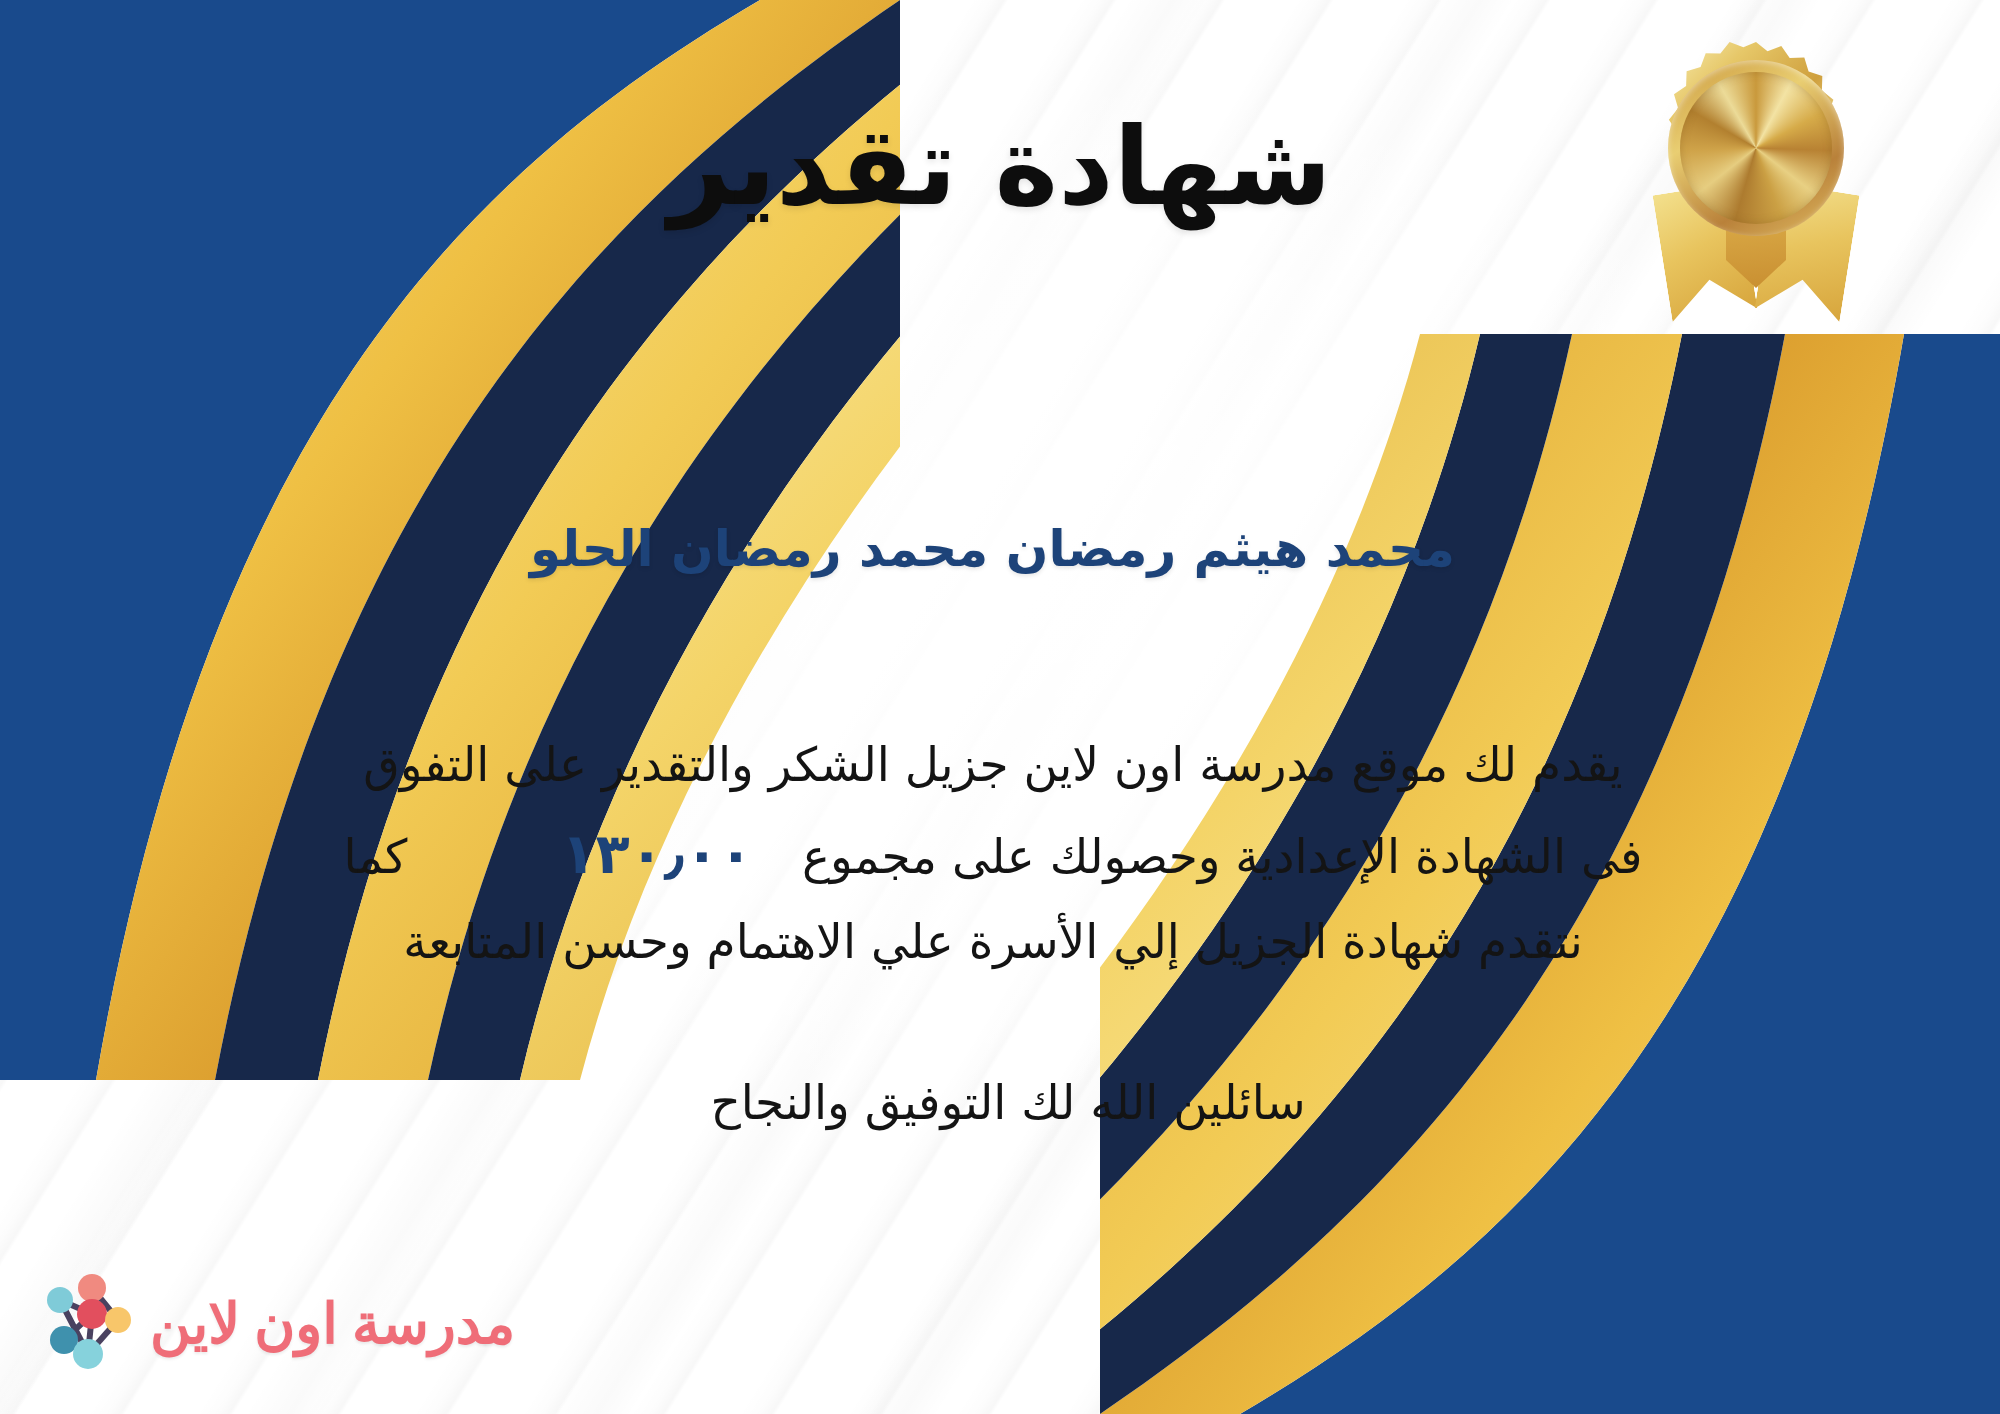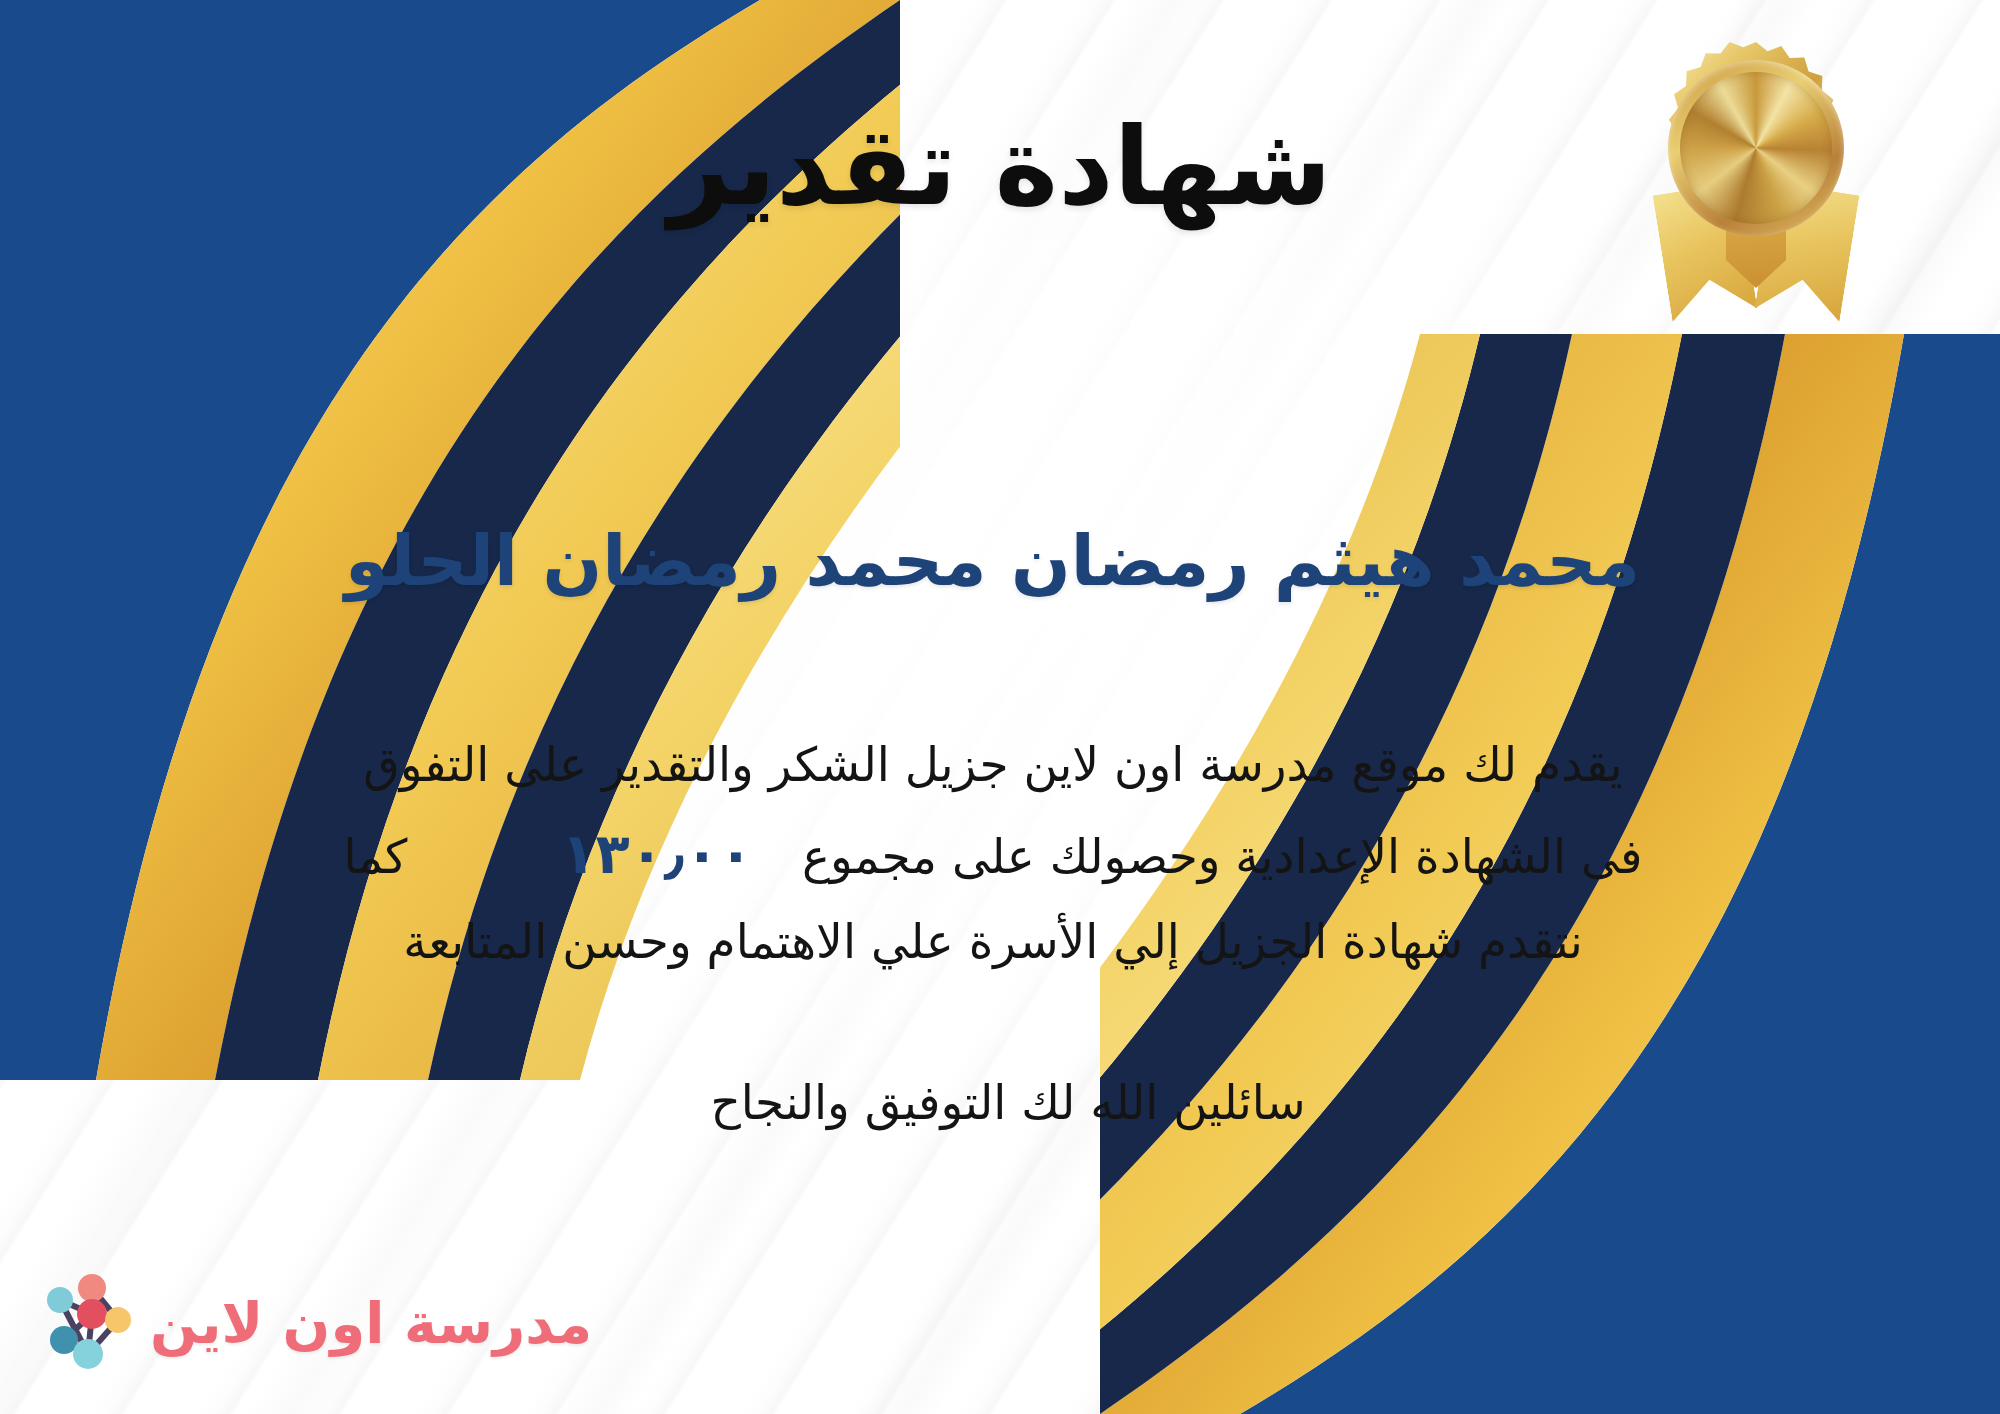--- a/index.html
+++ b/index.html
@@ -138,21 +138,21 @@
     color: #0d0d0d;
     letter-spacing: -1px;
     text-shadow: 0 3px 6px rgba(0,0,0,0.10);
   }
   .recipient-name {
     position: absolute;
     top: 520px;
     left: 0;
     right: 15px;
     text-align: center;
-    font-size: 70px;
+    font-size: 50px;
     font-weight: 700;
     color: #1d4379;
     text-shadow: 0 2px 4px rgba(0,0,0,0.10);
   }
   .body-block {
     position: absolute;
     top: 725px;
     left: 70px;
     right: 84px;
     text-align: center;
@@ -195,20 +195,21 @@
   .logo-text {
     text-align: right;
     line-height: 1;
   }
   .logo-ar {
     font-size: 56px;
     font-weight: 700;
     color: #ef6d78;
     letter-spacing: 0px;
     text-shadow: 0 2px 3px rgba(0,0,0,0.08);
+    font-family: Liberation Serif, serif;
   }
   .logo-en {
     margin-top: 10px;
     font-size: 50px;
     font-weight: 700;
     color: #51a6c4;
     letter-spacing: 1px;
     font-family: "DejaVu Sans", "Liberation Sans", sans-serif;
     direction: ltr;
   }

